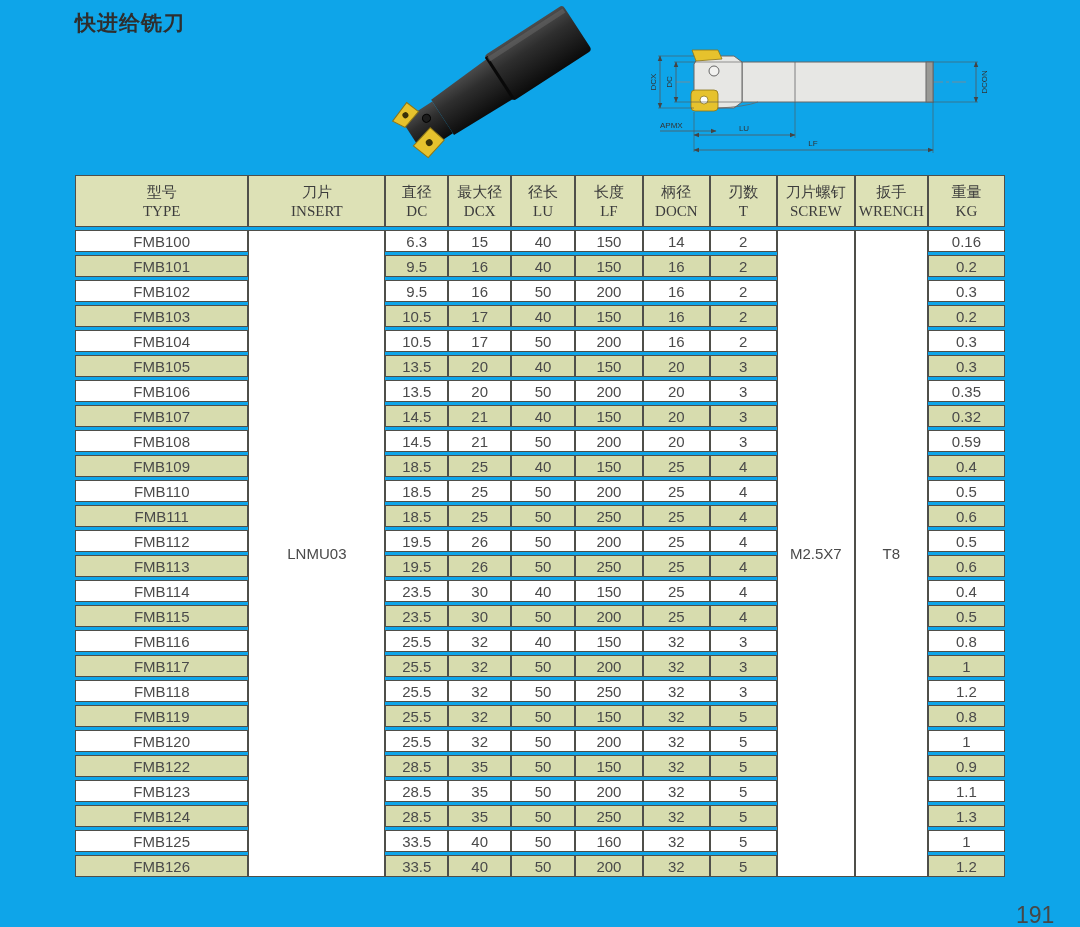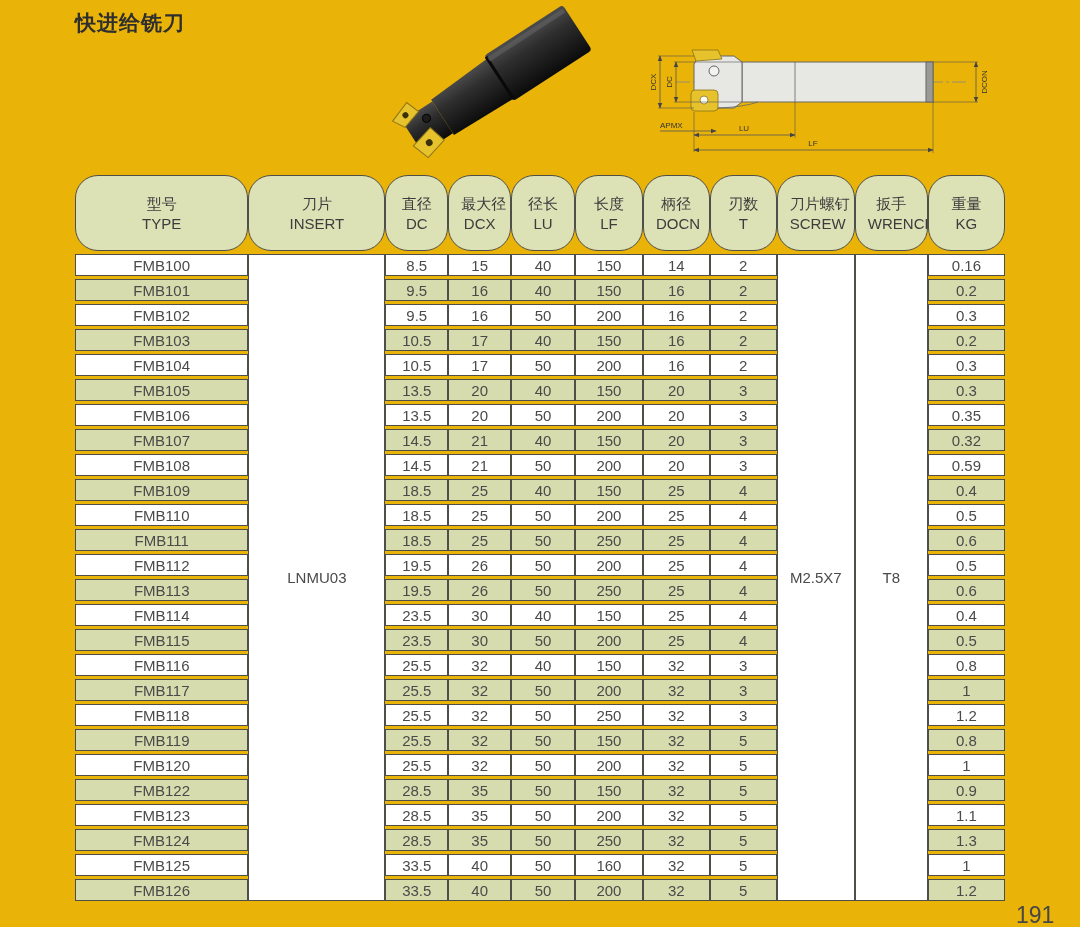--- a/index.html
+++ b/index.html
@@ -1,33 +1,33 @@
 <!DOCTYPE html>
 <html style="--header-bg: #dde1b6; --stripe-bg: #d7dcae; --border: #4f4f4a; --insert-yellow: #e6c22d; --body-gray: #e7e7e4;"><head>
 <meta charset="utf-8">
 <style>
   html,body{margin:0;padding:0;}
   body{font-family:"Liberation Sans","DejaVu Sans",sans-serif;background:#fff;}
-  .page{position:relative;width:1080px;height:927px;background:#eab308;overflow:hidden;}
+  .page{position:relative;width:1080px;height:927px;background:#0ea5e9;overflow:hidden;}
 
   
   .title-block{position:absolute;left:75px;top:10px;color:#2e2e2e;}
   .title-zh{font-size:21px;font-weight:700;letter-spacing:1px;line-height:26px;}
   .title-en{font-size:20px;font-weight:700;line-height:25px;}
 
   
   .tool-photo{position:absolute;left:383px;top:5px;}
   .tech-diagram{position:absolute;left:646px;top:40px;}
 
   
   .catalog-table{position:absolute;left:75px;top:172px;width:930px;border-collapse:separate;border-spacing:0 3px;table-layout:fixed;}
   .catalog-table th,.catalog-table td{border:1px solid var(--border,#4f4f4a);text-align:center;vertical-align:middle;overflow:hidden;white-space:nowrap;}
-  .catalog-table thead th{background:var(--header-bg,#dde1b8);height:50px;font-weight:400;color:#3c3c3c;padding:12px;border-radius:23px;}
+  .catalog-table thead th{background:var(--header-bg,#dde1b8);height:50px;font-weight:400;color:#3c3c3c;padding:0;}
   .catalog-table thead .zh{display:block;font-size:15px;line-height:20px;}
-  .catalog-table thead .en{display:block;font-size:15px;line-height:19px;}
+  .catalog-table thead .en{display:block;font-size:15px;line-height:19px;font-family:Liberation Serif, serif;}
   .catalog-table td{height:20px;font-size:15px;color:#4a4a4a;background:#fff;padding:0 2px;}
   .catalog-table tr.stripe td{background:var(--stripe-bg,#d7dcae);}
   .catalog-table td.c-merge{background:#fff;vertical-align:middle;font-size:15px;color:#4a4a4a;margin-top:28px;}
 
   
   .page-number{position:absolute;left:1016px;top:902px;font-size:23px;color:#474747;font-weight:500;}
 
   svg text{font-family:"Liberation Sans","DejaVu Sans",sans-serif;}
 </style>
 </head>
@@ -174,21 +174,21 @@
         <th>
             <span class="zh">重量</span>
             <span class="en">KG</span>
           </th>
       </tr>
     </thead>
     <tbody>
         <tr>
           <td class="c-type">FMB100</td>
           <td class="c-merge" rowspan="26">LNMU03</td>
-          <td class="c-num">8.5</td>
+          <td class="c-num">6.3</td>
           <td class="c-num">15</td>
           <td class="c-num">40</td>
           <td class="c-num">150</td>
           <td class="c-num">14</td>
           <td class="c-num">2</td>
           <td class="c-merge" rowspan="26">M2.5X7</td>
           <td class="c-merge" rowspan="26">T8</td>
           <td class="c-num">0.16</td>
         </tr>
         <tr class="stripe">

